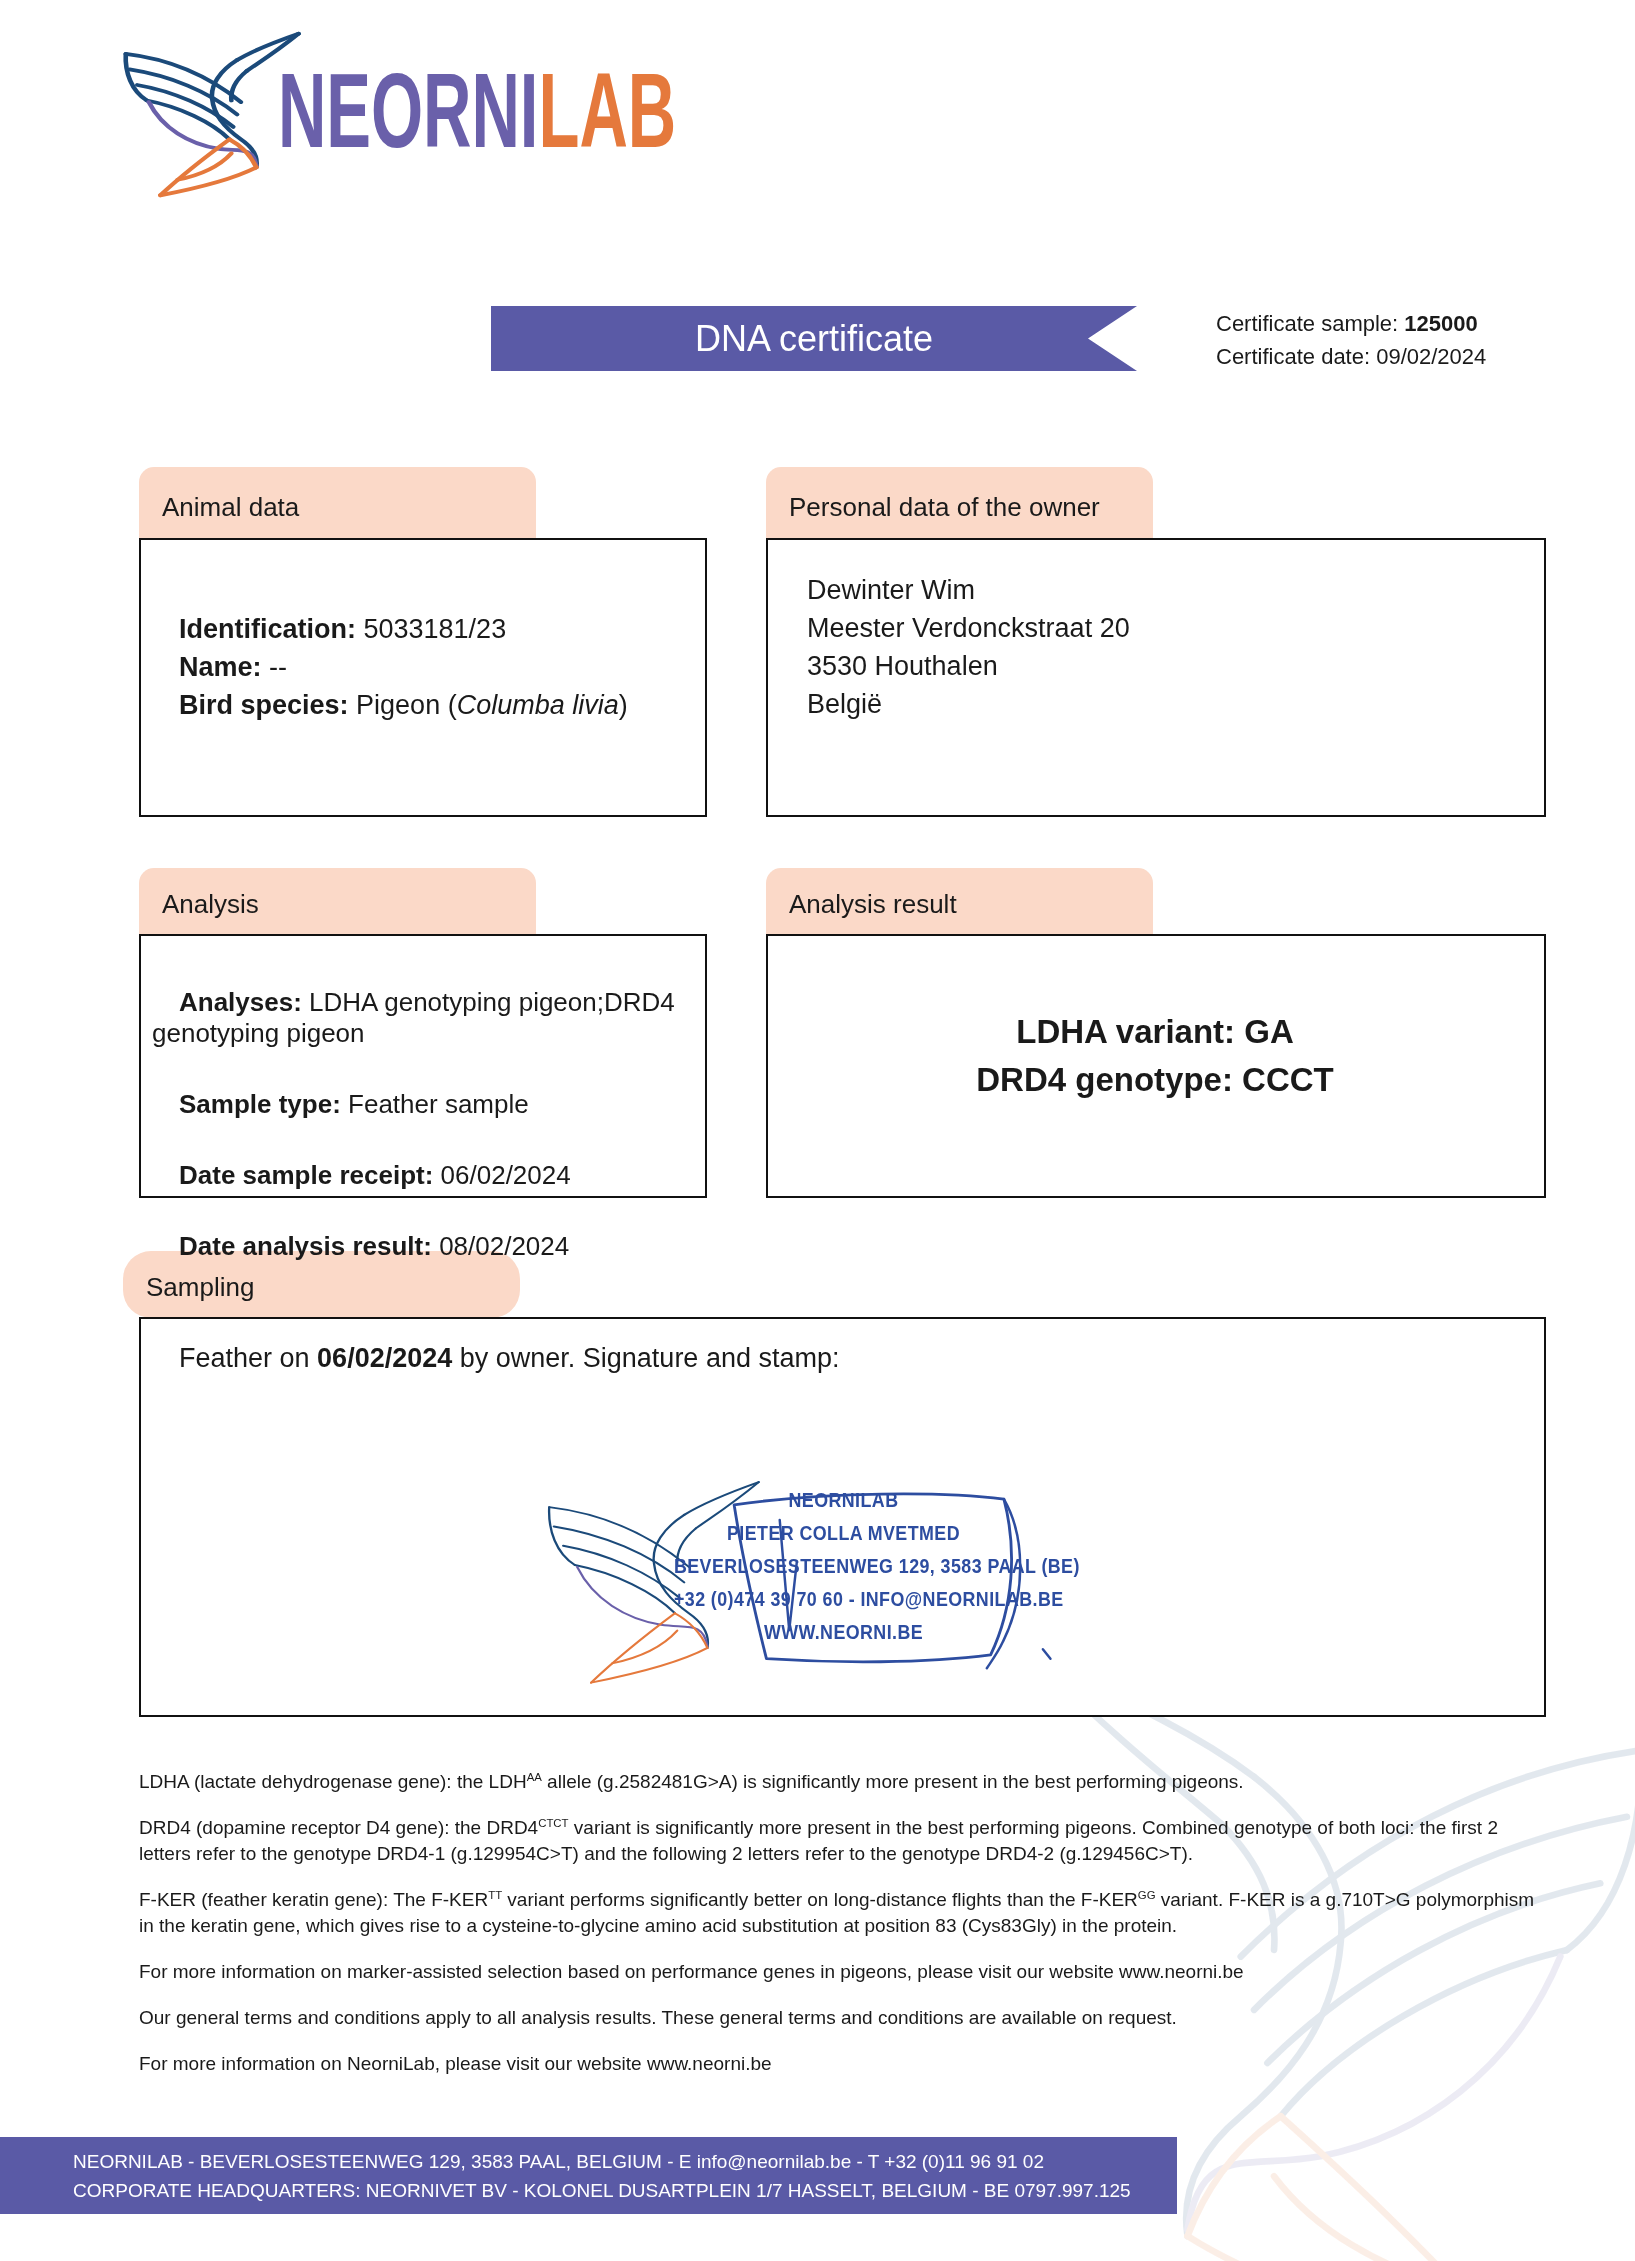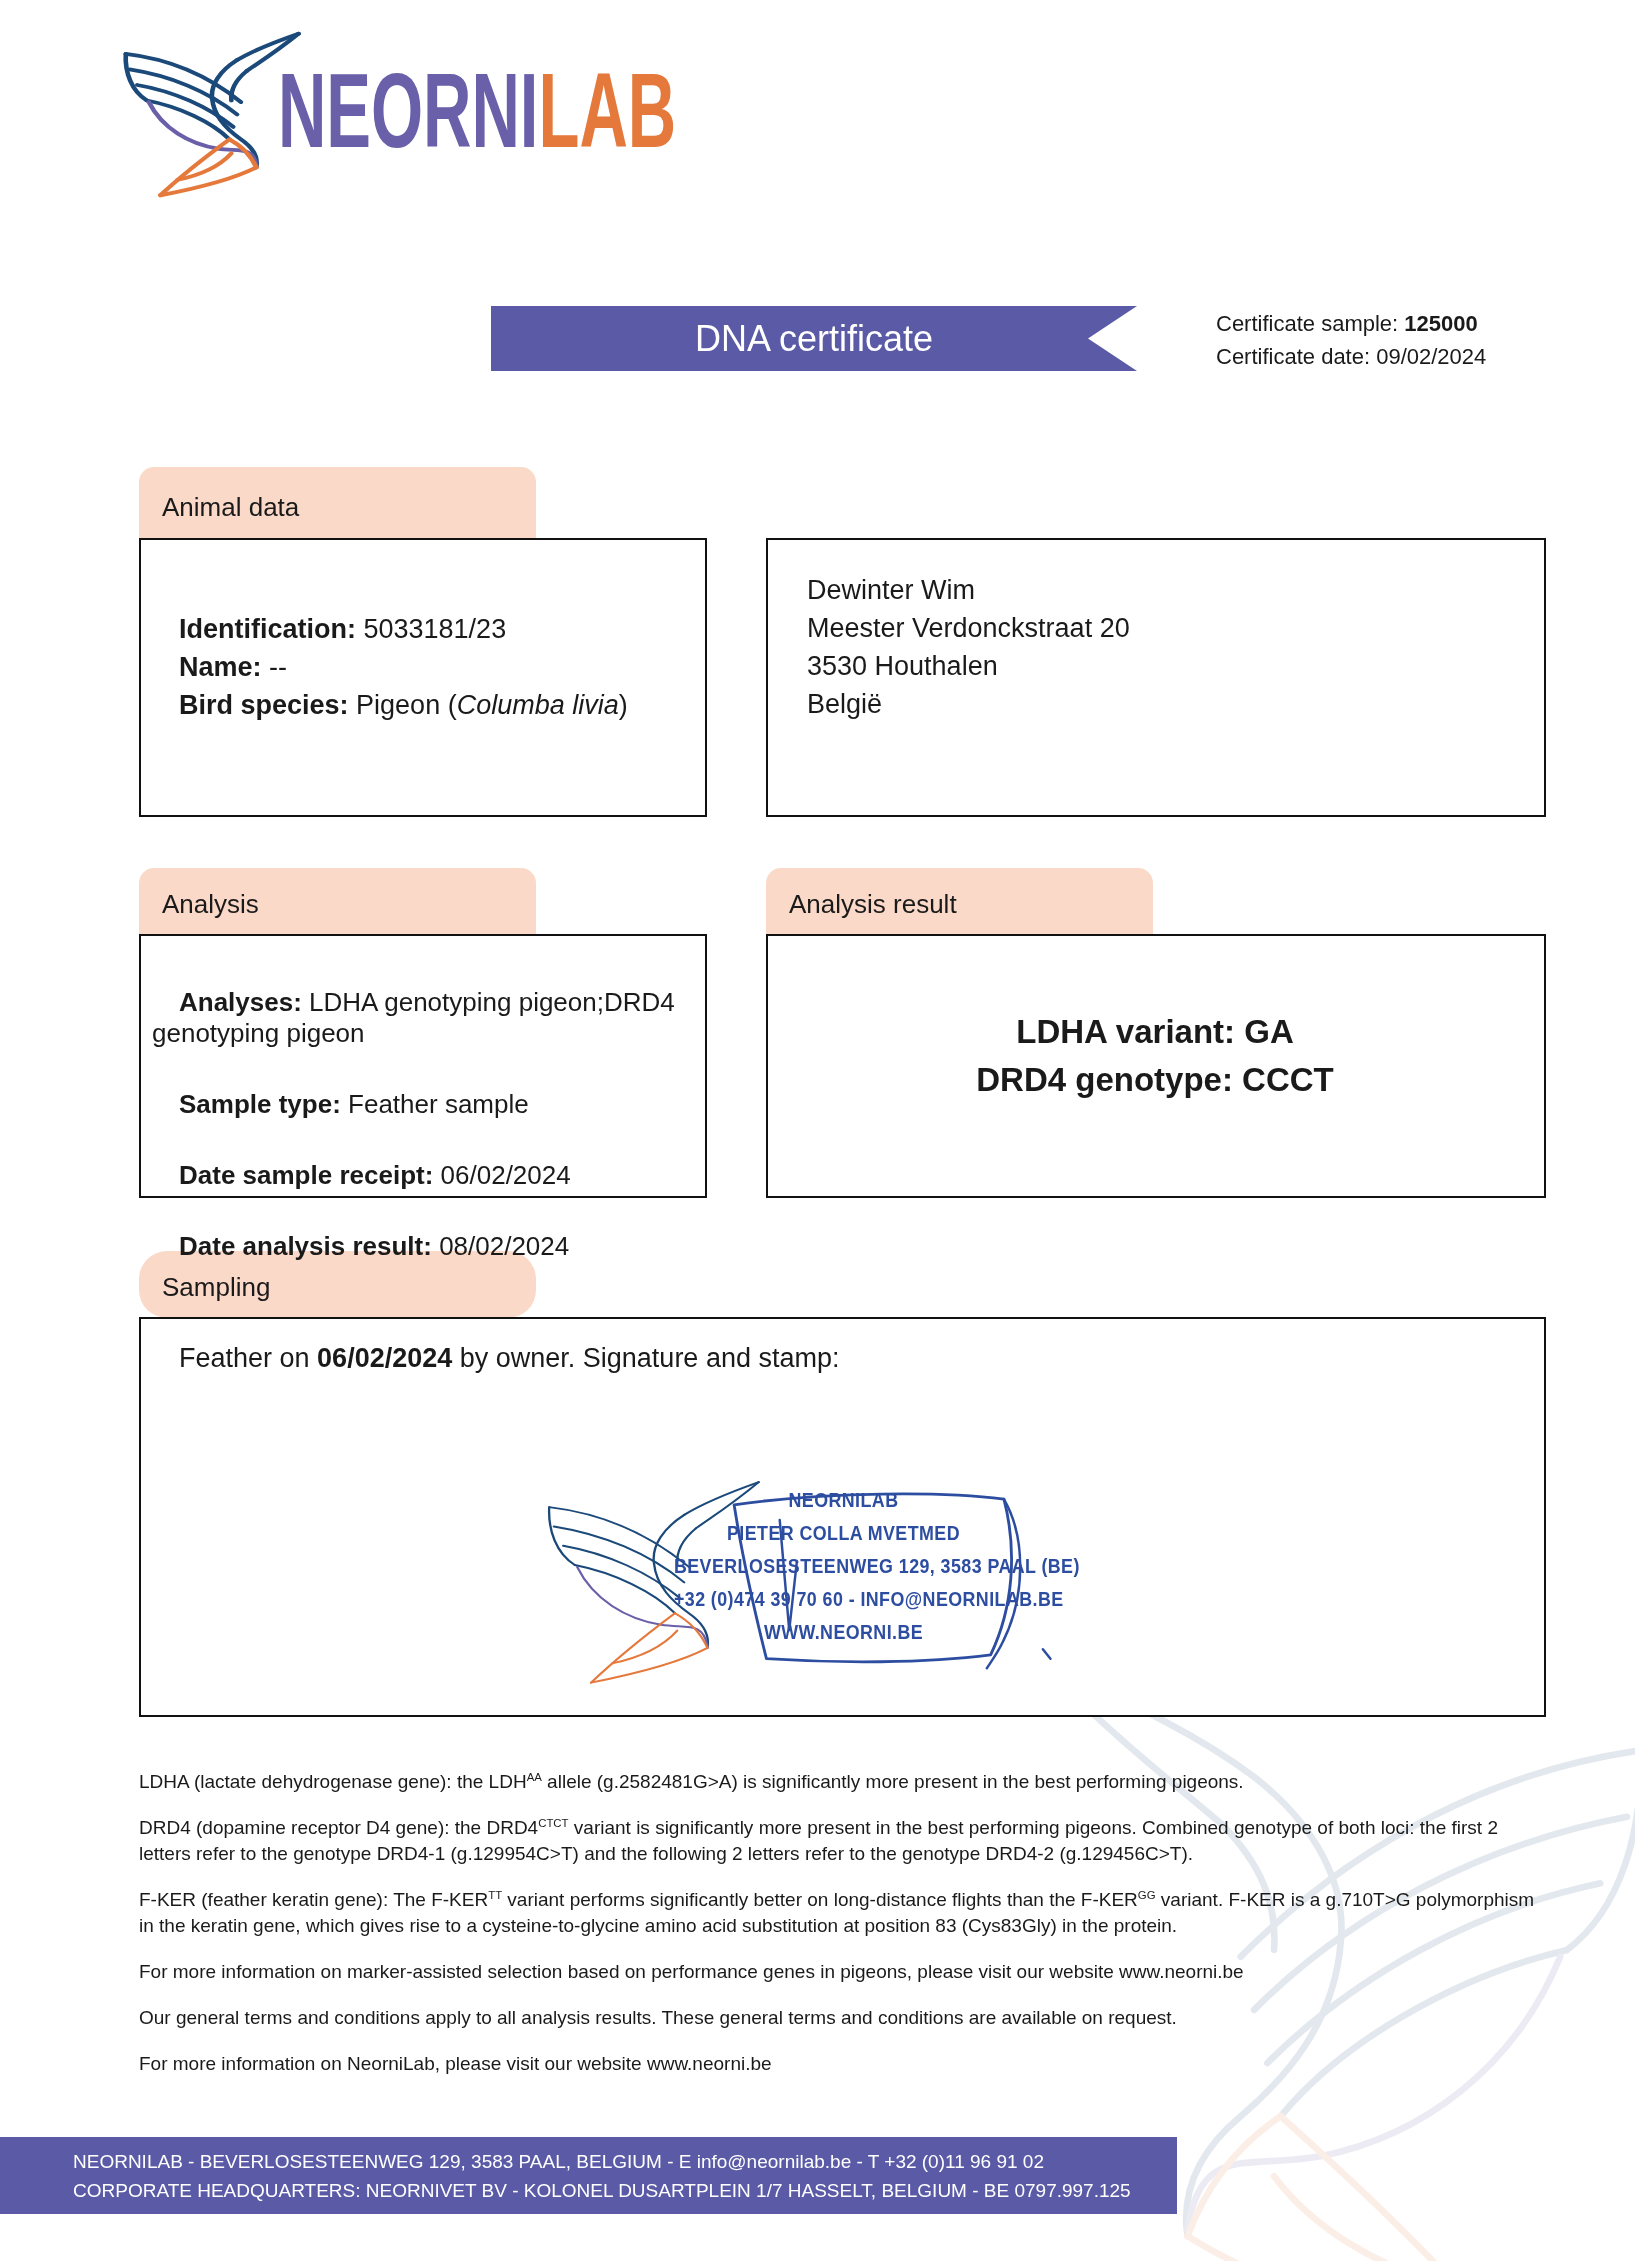--- a/index.html
+++ b/index.html
@@ -35,21 +35,21 @@
   .box{background:#fff;border:2.9px solid var(--border);z-index:2;}
 
   .tab-animal{left:139px;top:467px;width:397px;}
   .tab-owner{left:766px;top:467px;width:387px;}
   .box-animal{left:139px;top:538px;width:568px;height:279px;}
   .box-owner{left:766px;top:538px;width:780px;height:279px;}
   .tab-analysis{left:139px;top:868px;width:397px;}
   .tab-result{left:766px;top:868px;width:387px;}
   .box-analysis{left:139px;top:934px;width:568px;height:264px;}
   .box-result{left:766px;top:934px;width:780px;height:264px;}
-  .tab-sampling{left:139px;top:1251px;width:397px;border-radius:28px;}
+  .tab-sampling{left:123px;top:1251px;width:397px;border-radius:28px;}
   .box-sampling{left:139px;top:1317px;width:1407px;height:400px;}
 
   .fields{font-size:27px;line-height:38px;z-index:3;}
   .fields-animal{left:179px;top:571px;width:495px;margin-top:39px;}
   .fields-owner{left:807px;top:571px;width:704px;}
   .fields-analysis{left:152px;top:947px;width:538px;font-size:26px;line-height:31px;}
   .indent{text-indent:27px;margin-top:40px;}
   .it{font-style:italic;}
 
   .result-lines{left:768px;top:934px;width:774px;text-align:center;padding-top:74px;
@@ -134,20 +134,23 @@
   <div class="abs tab tab1 tab-animal">
     <span class="tab-label">Animal data</span>
   </div>
   <div class="abs box box-animal"></div>
   <div class="abs fields fields-animal">
     <div><span class="b">Identification: </span><span>5033181/23</span></div>
     <div><span class="b">Name: </span><span>--</span></div>
     <div><span class="b">Bird species: </span><span>Pigeon (</span><span class="it">Columba livia</span><span>)</span></div>
   </div>
 
+  <div class="abs tab tab1 tab-owner">
+    <span class="tab-label">Personal data of the owner</span>
+  </div>
   <div class="abs box box-owner"></div>
   <div class="abs fields fields-owner">
     <div>Dewinter Wim</div>
     <div>Meester Verdonckstraat 20</div>
     <div>3530 Houthalen</div>
     <div>België</div>
   </div>
 
   <div class="abs tab tab2 tab-analysis">
     <span class="tab-label">Analysis</span>

